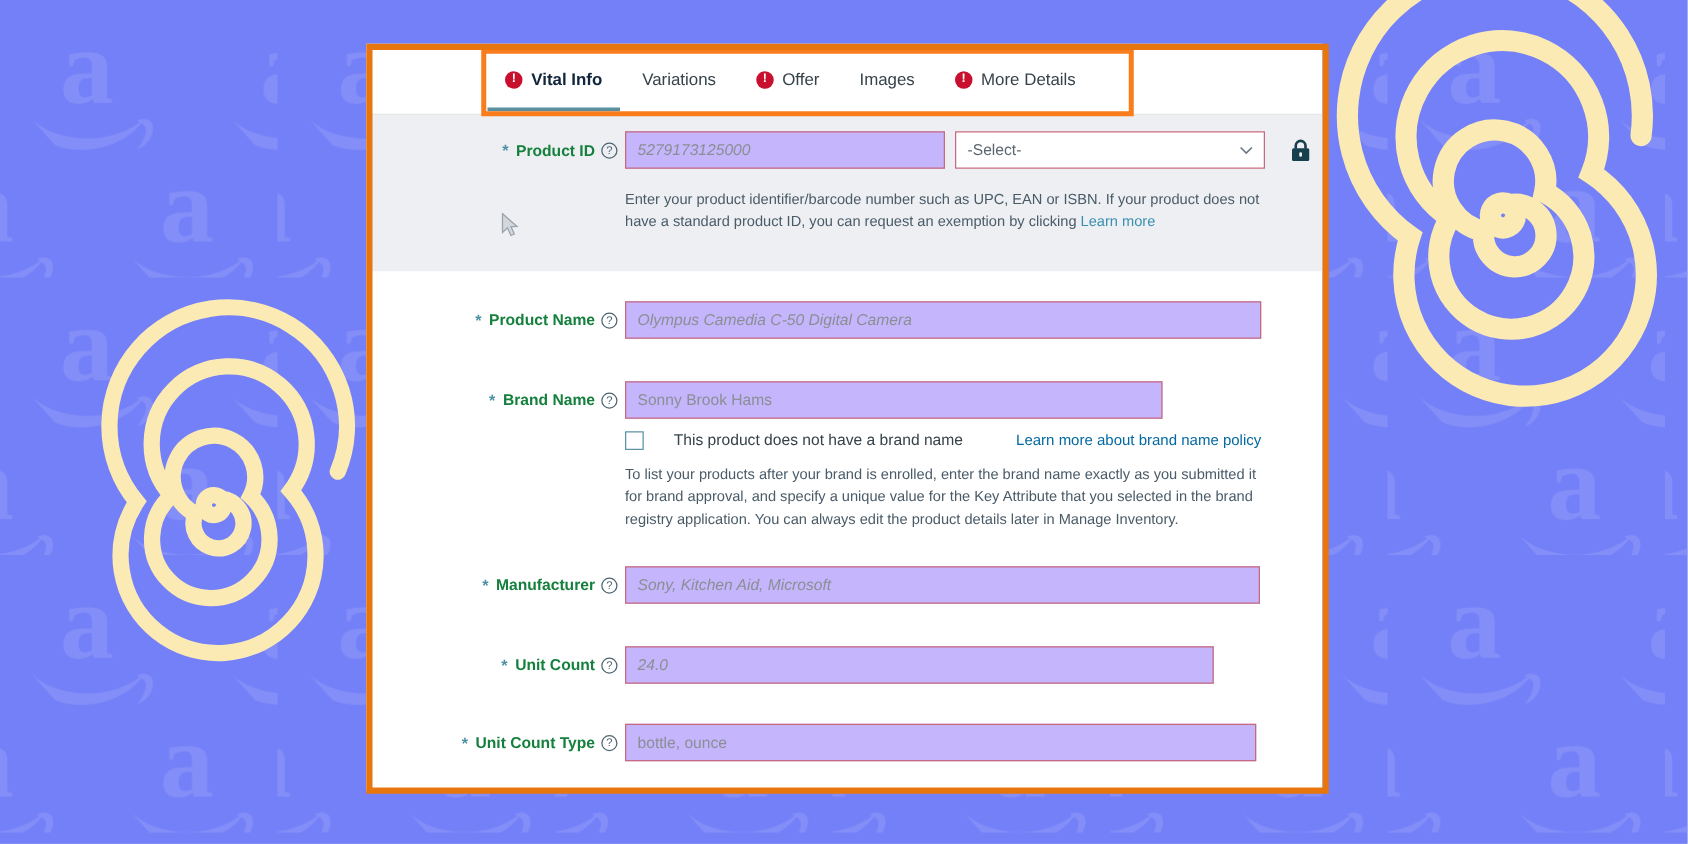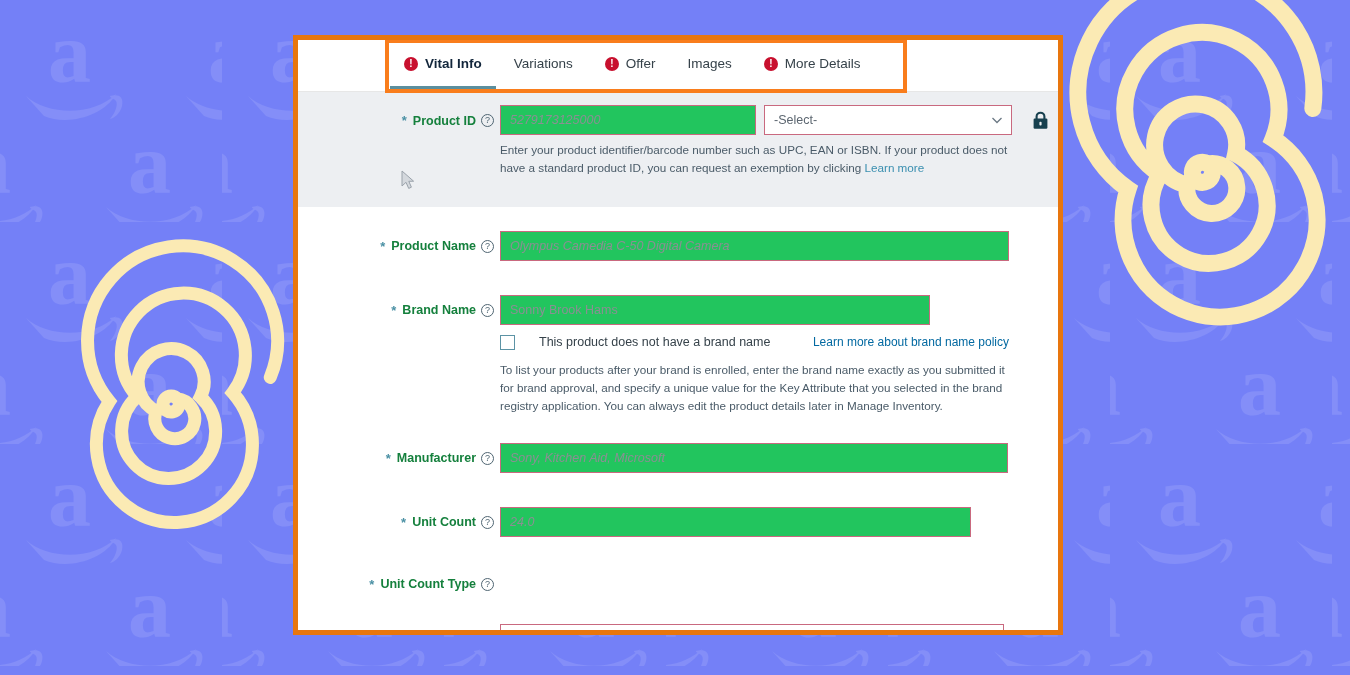--- a/index.html
+++ b/index.html
@@ -174,21 +174,21 @@
   .field-col {
     flex: 1;
     padding-right: 0;
   }
 
   .inp {
     display: block;
     width: 100%;
     height: 30px;
     border: 1px solid #c9697f;
-    background: #22c55e;
+    background: #c4b5fd;
     padding: 0 9px;
     font-size: 12.5px;
     font-family: "Liberation Sans", sans-serif;
     color: #111;
     outline: none;
     border-radius: 0;
   }
   .inp::placeholder {
     color: #8b8f93;
     font-style: italic;
@@ -234,21 +234,21 @@
   #pid-select-wrap { width: 248px; flex: none; }
   #lock-wrap {
     width: 40px; flex: none;
     display: flex; align-items: center; justify-content: center;
   }
 
   .helptext {
     font-size: 11.7px;
     color: #4a5b68;
     line-height: 1.52;
-    margin-top: 6px;
+    margin-top: 16px;
     max-width: 512px;
   }
   .link {
     color: #3a8fb0;
     text-decoration: none;
     cursor: pointer;
   }
 
   .cbrow {
     display: flex;
@@ -493,20 +493,25 @@
       <div style="height:32px"></div>
 
       <div class="row">
         <div class="label-col">
           <span class="req-star">*</span>
           <span class="label-text">Unit Count Type</span>
           <span class="help-icon">
               <span>?</span>
             </span>
         </div>
+        <div class="field-col">
+          <div style="width:505px">
+            <input class="inp noital" type="text" placeholder="bottle, ounce" style="">
+          </div>
+        </div>
       </div>
 
       <div style="height:32px"></div>
 
       <div class="row">
         <div class="label-col">
           
           
           
         </div>

